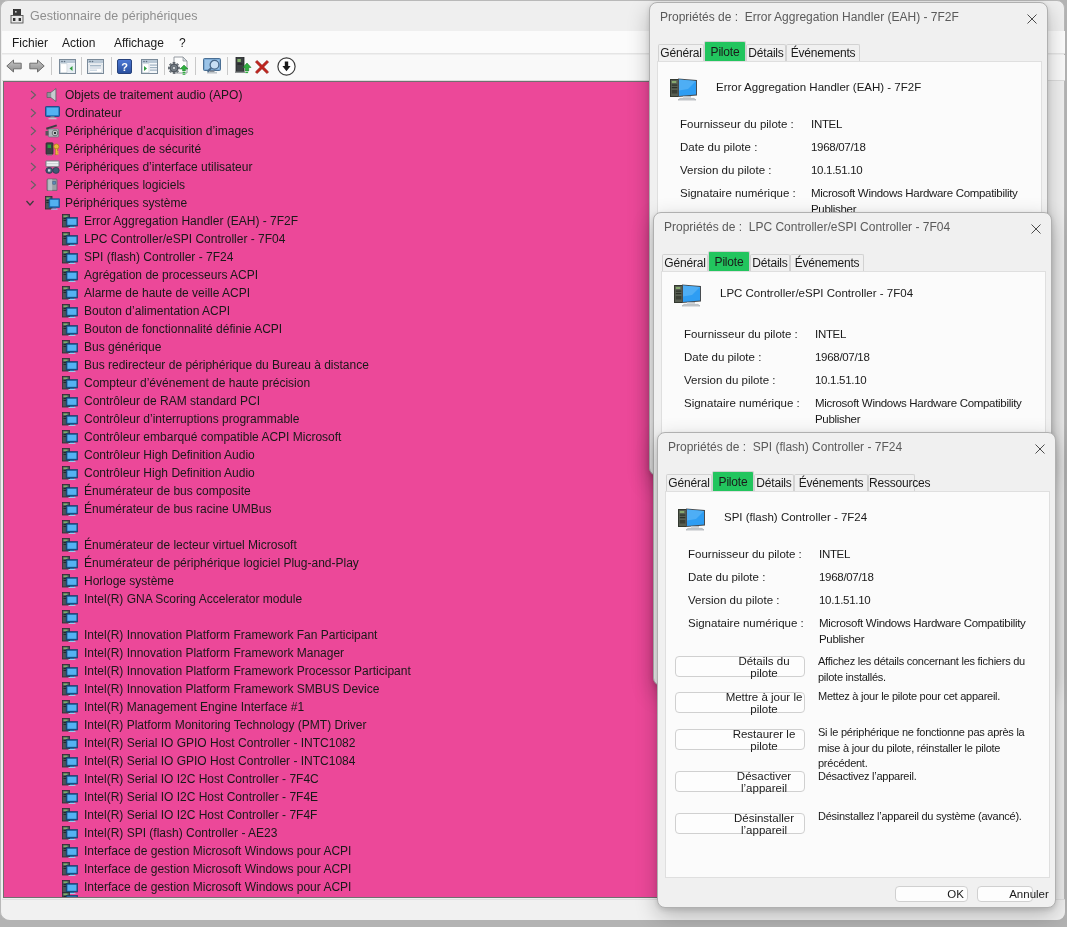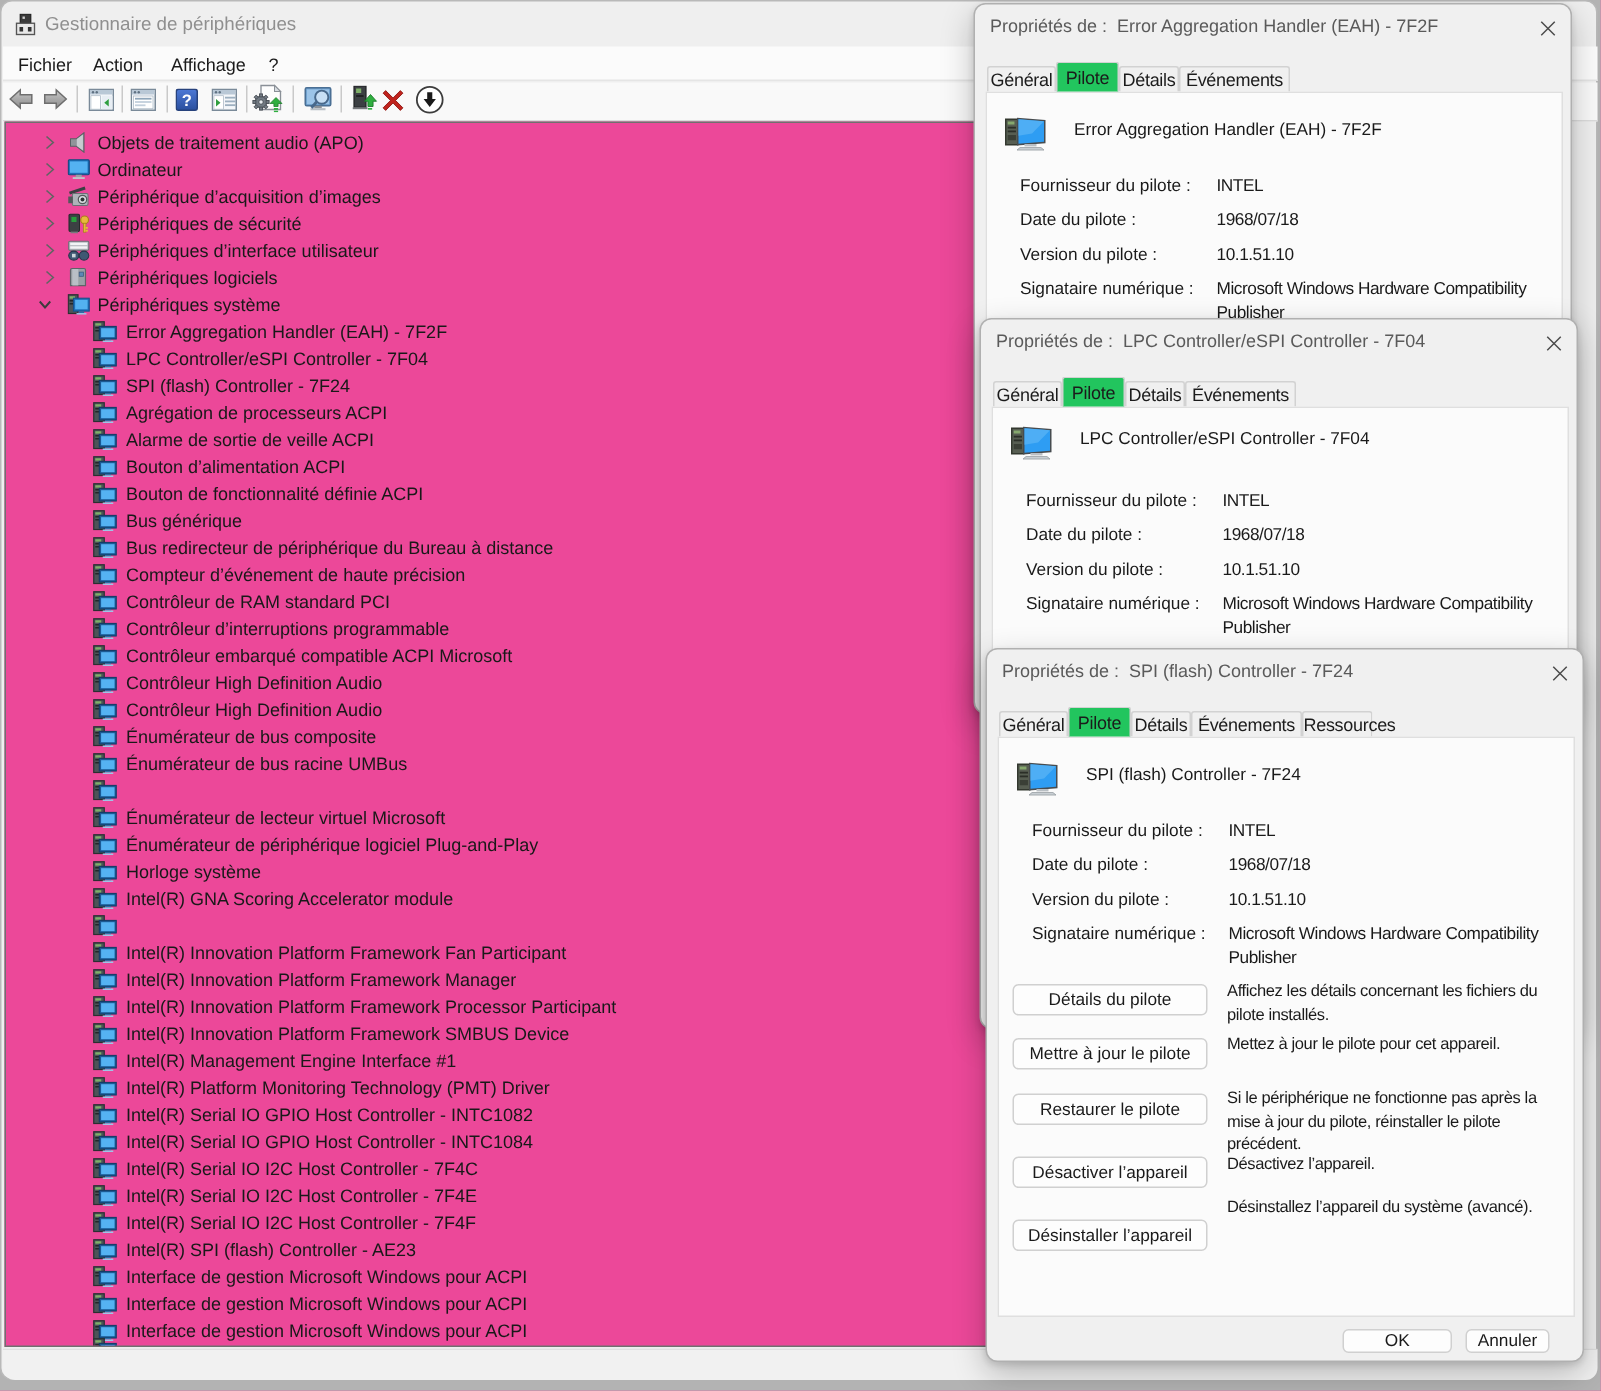--- a/index.html
+++ b/index.html
@@ -31,21 +31,21 @@
   border-radius:2px 2px 0 0; z-index:2; }
 .tab.sel { top:38px; height:20px; background:#22c55e; line-height:21px; z-index:4; }
 .page { position:absolute; left:7px; top:58px; width:385px; background:#fbfbfb;
   border:1px solid #dfdfdf; z-index:1; }
 .dicon { position:absolute; left:16px; top:68px; width:33px; height:30px; z-index:3; }
 .dname { position:absolute; left:66px; top:78px; font-size:11.5px; color:#1a1a1a; z-index:3; white-space:nowrap; }
 .flab { position:absolute; left:30px; font-size:11.5px; color:#1a1a1a; line-height:16px; z-index:3; white-space:nowrap; }
 .fval { position:absolute; left:161px; font-size:11.5px; color:#1a1a1a; line-height:16px; z-index:3; letter-spacing:-0.3px; }
 .dbtn { position:absolute; height:21px; background:#fdfdfd; border:1px solid #d0d0d0;
   border-radius:4px; font-size:11.5px; color:#1a1a1a; text-align:center;
-  display:flex; align-items:center; justify-content:center; z-index:3; }
+  display:flex; align-items:center; justify-content:center; z-index:3;padding-left:48px; }
 .desc { position:absolute; width:240px; font-size:11px; color:#1a1a1a; line-height:15.5px; z-index:3; letter-spacing:-0.25px; }
 </style></head>
 <body>
 <div id="stage">
   <div id="mainwin">
     <div id="titlebar">
       <svg style="position:absolute;left:9px;top:8px" width="14" height="15" viewBox="0 0 14 15">
         <rect x="3.5" y="0.5" width="7" height="6" fill="#3a3a3a" stroke="#222" stroke-width="0.8"></rect>
         <rect x="5" y="2" width="1.6" height="1.6" fill="#cfcfcf"></rect>
         <rect x="1" y="6.5" width="12" height="7.5" fill="#e8e8e8" stroke="#555" stroke-width="0.9"></rect>
@@ -299,21 +299,21 @@
 <svg style="position:absolute;left:58px;top:204px" width="16" height="14" viewBox="0 0 16 14">
           <rect x="0.5" y="0.5" width="7" height="12.5" fill="#4d5458" stroke="#2a2e31" stroke-width="0.8"></rect>
           <rect x="1.5" y="1.5" width="4" height="1.6" fill="#7fb069"></rect>
           <rect x="1.5" y="4" width="5" height="1" fill="#23272a"></rect>
           <rect x="1.5" y="6" width="5" height="1" fill="#23272a"></rect>
           <rect x="4.2" y="3.6" width="11.3" height="8.4" fill="#1b5a94" stroke="#123c66" stroke-width="0.7"></rect>
           <rect x="5.4" y="4.8" width="9" height="6" fill="#55b2f2"></rect>
           <rect x="8" y="12" width="4" height="1" fill="#2a6ea6"></rect>
           <rect x="6.5" y="13" width="7" height="1" fill="#9fc6e8"></rect>
         </svg>
-<div class="trow" style="left:80px;top:202px">Alarme de sortie de veille ACPI</div>
+<div class="trow" style="left:80px;top:202px">Alarme de haute de veille ACPI</div>
 <svg style="position:absolute;left:58px;top:222px" width="16" height="14" viewBox="0 0 16 14">
           <rect x="0.5" y="0.5" width="7" height="12.5" fill="#4d5458" stroke="#2a2e31" stroke-width="0.8"></rect>
           <rect x="1.5" y="1.5" width="4" height="1.6" fill="#7fb069"></rect>
           <rect x="1.5" y="4" width="5" height="1" fill="#23272a"></rect>
           <rect x="1.5" y="6" width="5" height="1" fill="#23272a"></rect>
           <rect x="4.2" y="3.6" width="11.3" height="8.4" fill="#1b5a94" stroke="#123c66" stroke-width="0.7"></rect>
           <rect x="5.4" y="4.8" width="9" height="6" fill="#55b2f2"></rect>
           <rect x="8" y="12" width="4" height="1" fill="#2a6ea6"></rect>
           <rect x="6.5" y="13" width="7" height="1" fill="#9fc6e8"></rect>
         </svg>
@@ -794,16 +794,16 @@
       <div class="fval" style="top:182px;">Microsoft Windows Hardware Compatibility<br>Publisher</div>
   <div class="dbtn" style="left:17px;top:223px;width:130px">Détails du pilote</div>
       <div class="dbtn" style="left:17px;top:259px;width:130px">Mettre à jour le pilote</div>
       <div class="dbtn" style="left:17px;top:296px;width:130px">Restaurer le pilote</div>
       <div class="dbtn" style="left:17px;top:338px;width:130px">Désactiver l’appareil</div>
       <div class="dbtn" style="left:17px;top:380px;width:130px">Désinstaller l’appareil</div>
       <div class="desc" style="left:160px;top:221px">Affichez les détails concernant les fichiers du<br>pilote installés.</div>
       <div class="desc" style="left:160px;top:256px">Mettez à jour le pilote pour cet appareil.</div>
       <div class="desc" style="left:160px;top:292px">Si le périphérique ne fonctionne pas après la<br>mise à jour du pilote, réinstaller le pilote<br>précédent.</div>
       <div class="desc" style="left:160px;top:336px">Désactivez l’appareil.</div>
-      <div class="desc" style="left:160px;top:365px">Désinstallez l’appareil du système (avancé).</div>
+      <div class="desc" style="left:160px;top:376px">Désinstallez l’appareil du système (avancé).</div>
       <div class="dbtn" style="left:237px;top:453px;width:73px;height:16px">OK</div>
       <div class="dbtn" style="left:319px;top:453px;width:56px;height:16px">Annuler</div>
 </div>
 </div>
 </body></html>

